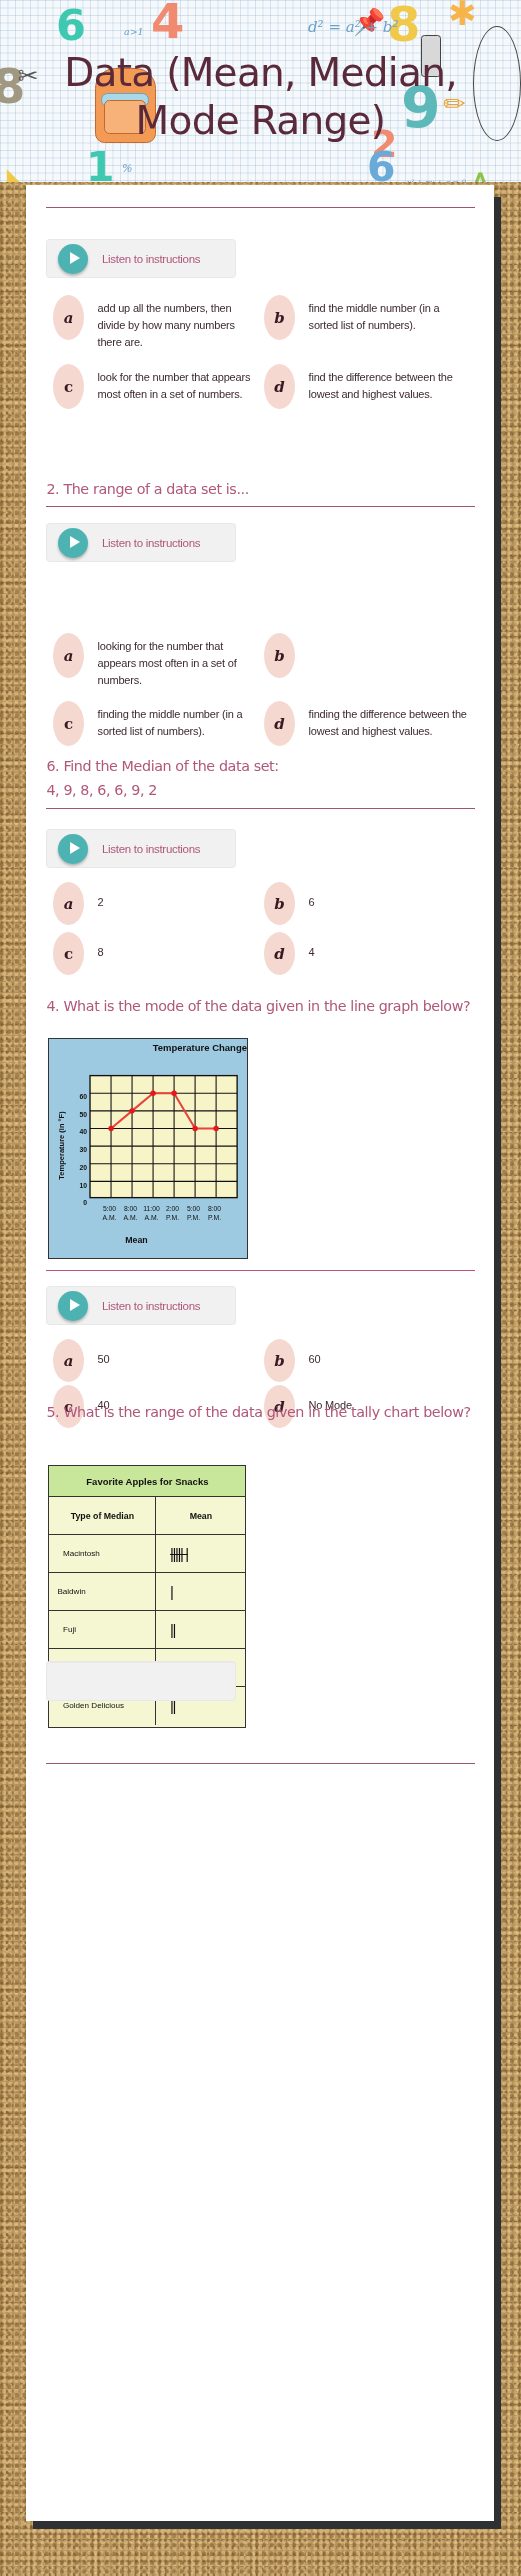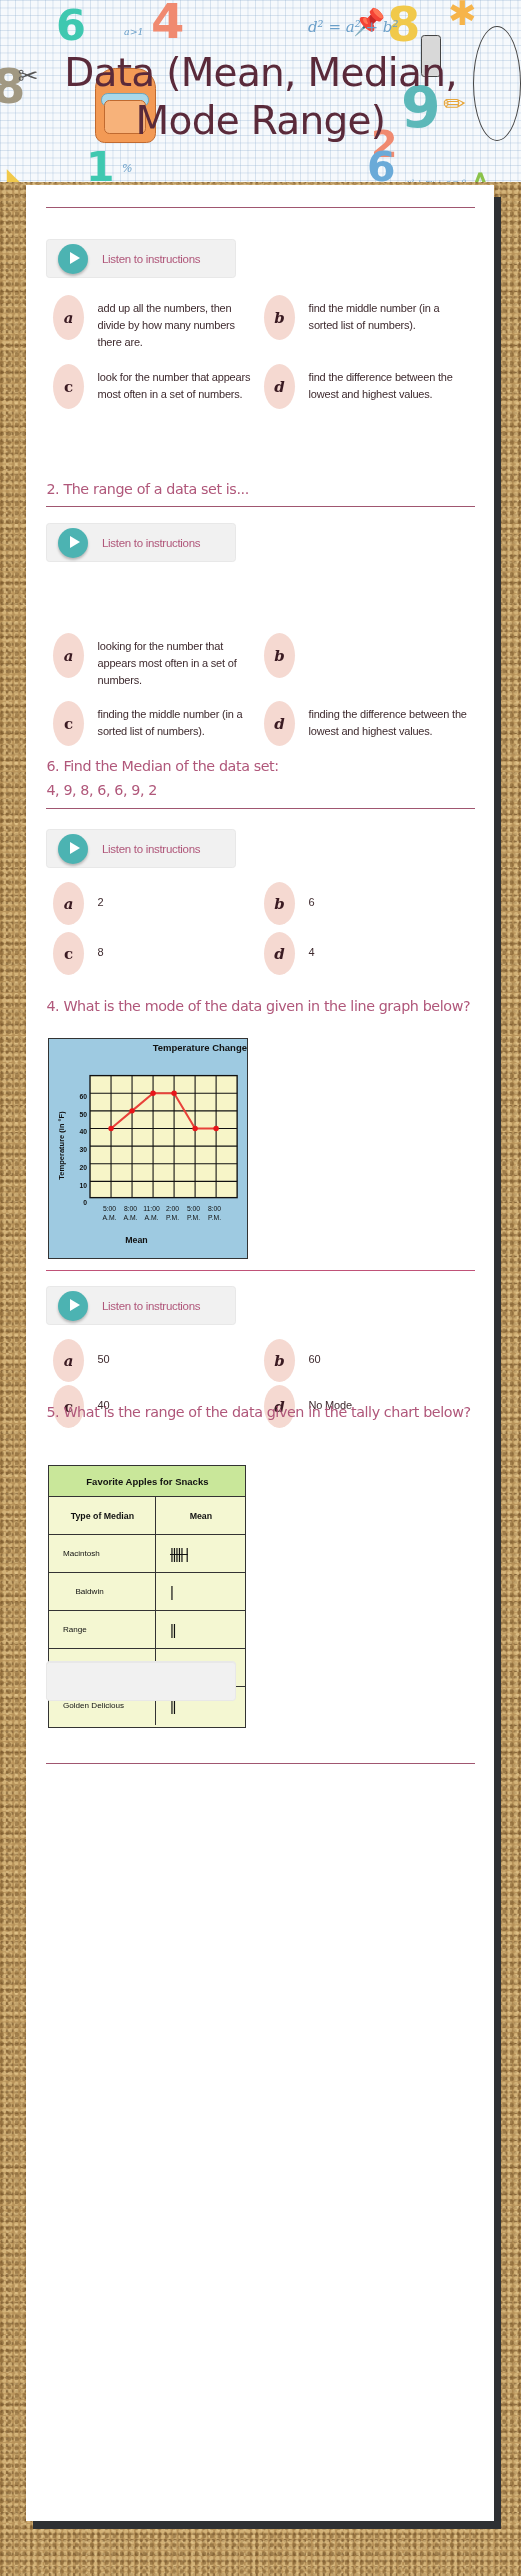--- a/index.html
+++ b/index.html
@@ -282,25 +282,25 @@
     <div style="height:31px;line-height:31px;text-align:center;background:#c9e79a;border-bottom:1.4px solid #333;font-weight:bold;font-size:9.5px;color:#111;">Favorite Apples for Snacks</div>
     <div style="display:flex;height:38px;border-bottom:1.4px solid #333;">
       <div style="width:107px;border-right:1.4px solid #333;line-height:38px;text-align:center;font-weight:bold;font-size:8.8px;color:#111;">Type of Median</div>
       <div style="flex:1;line-height:38px;text-align:center;font-weight:bold;font-size:8.8px;color:#111;">Mean</div>
     </div>
     <div style="display:flex;height:38px;border-bottom:1.4px solid #333;">
       <div style="width:107px;border-right:1.4px solid #333;line-height:38px;padding-left:13.6px;font-size:8.1px;color:#111;">Macintosh</div>
       <div style="flex:1;padding-left:13.6px;line-height:38px;font-size:15px;letter-spacing:-1.4px;color:#111;text-decoration:line-through;">||||| |</div>
     </div>
     <div style="display:flex;height:38px;border-bottom:1.4px solid #333;">
-      <div style="width:107px;border-right:1.4px solid #333;line-height:38px;padding-left:26px;font-size:8.1px;color:#111;">Baldwin</div>
+      <div style="width:107px;border-right:1.4px solid #333;line-height:38px;padding-left:8px;font-size:8.1px;color:#111;">Baldwin</div>
       <div style="flex:1;padding-left:13.6px;line-height:38px;font-size:15px;color:#111;">|</div>
     </div>
     <div style="display:flex;height:38px;border-bottom:1.4px solid #333;">
-      <div style="width:107px;border-right:1.4px solid #333;line-height:38px;padding-left:13.6px;font-size:8.1px;color:#111;">Range</div>
+      <div style="width:107px;border-right:1.4px solid #333;line-height:38px;padding-left:13.6px;font-size:8.1px;color:#111;">Fuji</div>
       <div style="flex:1;padding-left:13.6px;line-height:38px;font-size:15px;letter-spacing:-1.4px;color:#111;">||</div>
     </div>
     <div style="display:flex;height:38px;border-bottom:1.4px solid #333;">
       <div style="width:107px;border-right:1.4px solid #333;line-height:38px;padding-left:13.6px;font-size:8.1px;color:#111;">Granny Smith</div>
       <div style="flex:1;padding-left:13.6px;line-height:38px;font-size:15px;letter-spacing:-1.4px;color:#111;"><span style="text-decoration:line-through;">|||||</span> ||</div>
     </div>
     <div style="display:flex;height:38px;">
       <div style="width:107px;border-right:1.4px solid #333;line-height:38px;padding-left:13.6px;font-size:8.1px;color:#111;">Golden Delicious</div>
       <div style="flex:1;padding-left:13.6px;line-height:38px;font-size:15px;letter-spacing:-1.4px;color:#111;">||</div>
     </div>

